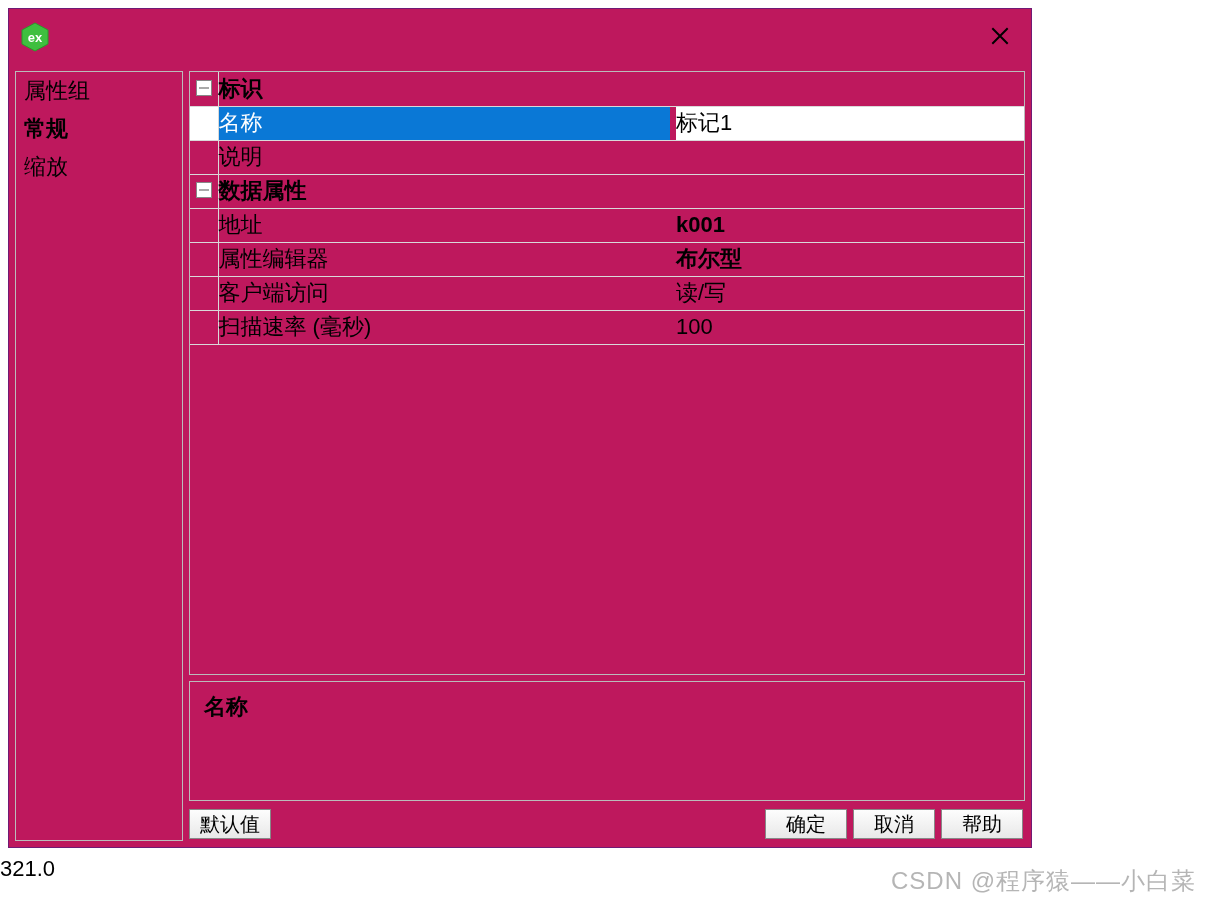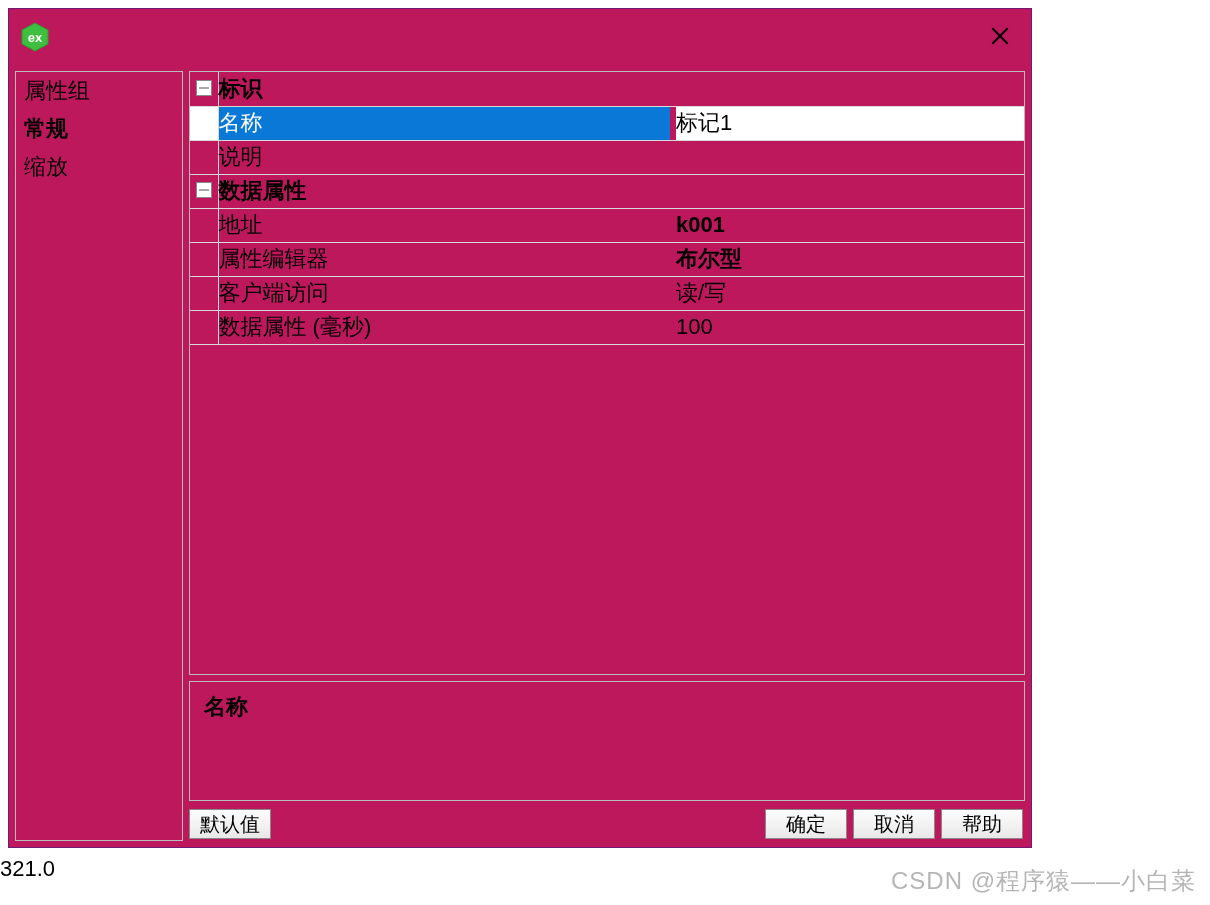--- a/index.html
+++ b/index.html
@@ -196,21 +196,21 @@
               <td class="keycol">属性编辑器</td>
               <td class="valcol">布尔型</td>
             </tr>
             <tr>
               <td class="collapser"></td>
               <td class="keycol">客户端访问</td>
               <td class="valcol" style="font-weight:400;">读/写</td>
             </tr>
             <tr>
               <td class="collapser"></td>
-              <td class="keycol">数据属性 (毫秒)</td>
+              <td class="keycol">扫描速率 (毫秒)</td>
               <td class="valcol" style="font-weight:400;">100</td>
             </tr>
           </tbody>
         </table>
       </div>
 
       <div class="descbox">
         <div class="dt">名称</div>
       </div>
 

